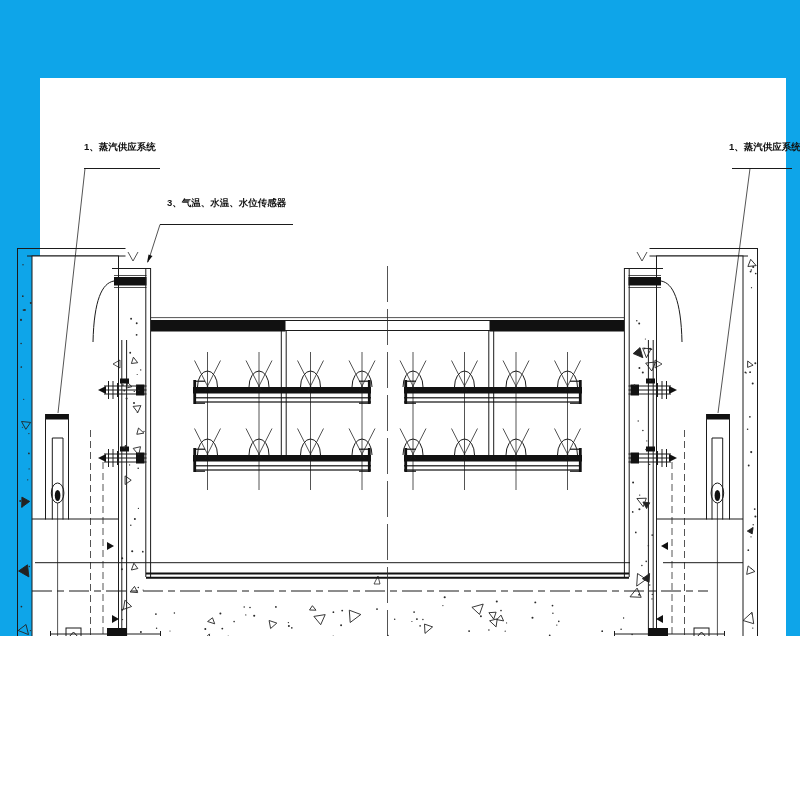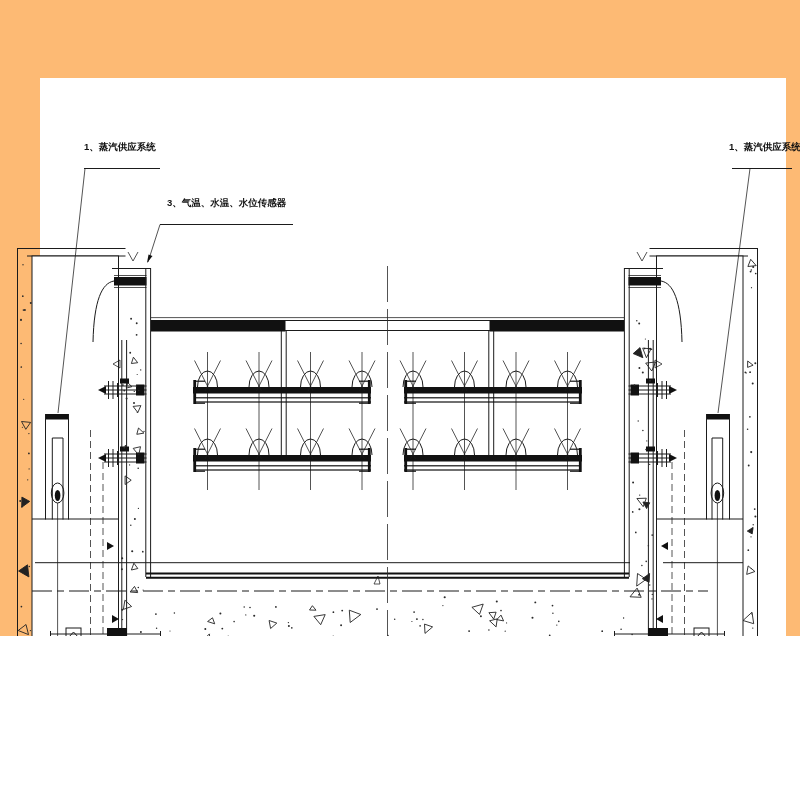--- a/index.html
+++ b/index.html
@@ -1,17 +1,17 @@
 <!DOCTYPE html>
 <html><head>
 <meta charset="utf-8">
 <style>
   html,body{margin:0;padding:0;}
   body{font-family:"Liberation Sans", sans-serif;}
-  #stage{position:relative;width:800px;height:636px;background:#fdba74;overflow:hidden;}
+  #stage{position:relative;width:800px;height:636px;background:#0ea5e9;overflow:hidden;}
   #sheet{position:absolute;left:40px;top:78px;width:746px;height:714px;background:#ffffff;}
   svg{position:absolute;left:0;top:0;}
   svg *{vector-effect:none;}
   .ln{stroke:#1b1b1b;stroke-width:1;fill:none;}
   .thin{stroke:#1b1b1b;stroke-width:0.75;fill:none;}
   .th2{stroke:#111111;stroke-width:2;fill:none;}
   .fillb{fill:#111111;stroke:none;}
   .lbl{position:absolute;font-size:9.5px;font-weight:bold;color:#111;white-space:nowrap;letter-spacing:0px;line-height:12px;}
 </style>
 </head>

